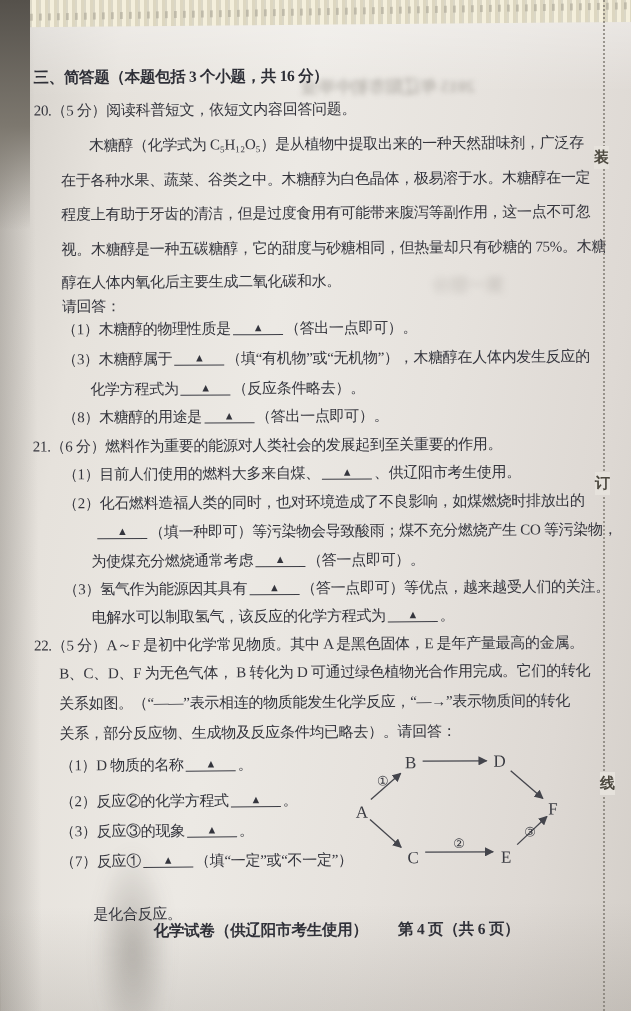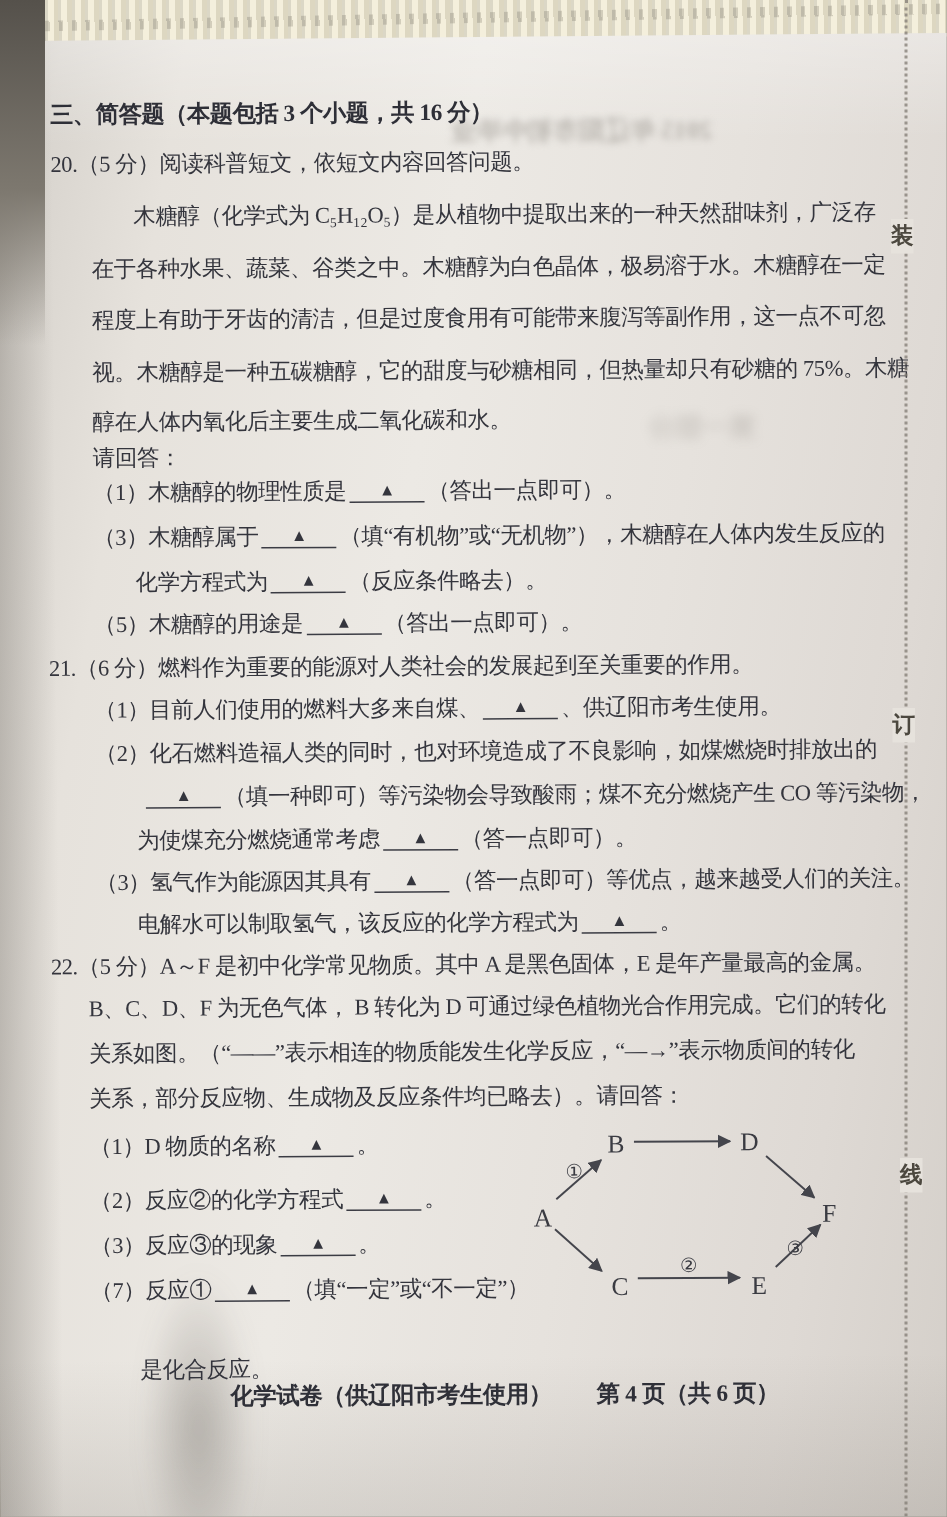--- a/index.html
+++ b/index.html
@@ -98,21 +98,21 @@
   <div class="ln" style="left:33px;top:97px;">20.（5 分）阅读科普短文，依短文内容回答问题。</div>
   <div class="ln" style="left:88px;top:132px;">木糖醇（化学式为 C₅H₁₂O₅）是从植物中提取出来的一种天然甜味剂，广泛存</div>
   <div class="ln" style="left:60px;top:167px;">在于各种水果、蔬菜、谷类之中。木糖醇为白色晶体，极易溶于水。木糖醇在一定</div>
   <div class="ln" style="left:60px;top:201px;">程度上有助于牙齿的清洁，但是过度食用有可能带来腹泻等副作用，这一点不可忽</div>
   <div class="ln" style="left:60px;top:236px;">视。木糖醇是一种五碳糖醇，它的甜度与砂糖相同，但热量却只有砂糖的 75%。木糖</div>
   <div class="ln" style="left:60px;top:269px;">醇在人体内氧化后主要生成二氧化碳和水。</div>
   <div class="ln" style="left:60px;top:293px;">请回答：</div>
   <div class="ln" style="left:60px;top:316px;"><span>（1）木糖醇的物理性质是</span><span class="blank">▲</span><span>（答出一点即可）。</span></div>
   <div class="ln" style="left:60px;top:346px;"><span>（3）木糖醇属于</span><span class="blank">▲</span><span>（填“有机物”或“无机物”），木糖醇在人体内发生反应的</span></div>
   <div class="ln" style="left:88px;top:376px;"><span>化学方程式为</span><span class="blank">▲</span><span>（反应条件略去）。</span></div>
-  <div class="ln" style="left:60px;top:404px;"><span>（5）木糖醇的用途是</span><span class="blank">▲</span><span>（答出一点即可）。</span></div>
+  <div class="ln" style="left:60px;top:404px;"><span>（8）木糖醇的用途是</span><span class="blank">▲</span><span>（答出一点即可）。</span></div>
 
   <div class="ln" style="left:30px;top:433px;">21.（6 分）燃料作为重要的能源对人类社会的发展起到至关重要的作用。</div>
   <div class="ln" style="left:60px;top:461px;"><span>（1）目前人们使用的燃料大多来自煤、</span><span class="blank">▲</span><span>、供辽阳市考生使用。</span></div>
   <div class="ln" style="left:60px;top:490px;"><span>（2）化石燃料造福人类的同时，也对环境造成了不良影响，如煤燃烧时排放出的</span></div>
   <div class="ln" style="left:92px;top:519px;"><span class="blank">▲</span><span>（填一种即可）等污染物会导致酸雨；煤不充分燃烧产生 CO 等污染物，</span></div>
   <div class="ln" style="left:88px;top:548px;"><span>为使煤充分燃烧通常考虑</span><span class="blank">▲</span><span>（答一点即可）。</span></div>
   <div class="ln" style="left:60px;top:576px;"><span>（3）氢气作为能源因其具有</span><span class="blank">▲</span><span>（答一点即可）等优点，越来越受人们的关注。</span></div>
   <div class="ln" style="left:88px;top:604px;"><span>电解水可以制取氢气，该反应的化学方程式为</span><span class="blank">▲</span><span>。</span></div>
 
   <div class="ln" style="left:30px;top:632px;">22.（5 分）A～F 是初中化学常见物质。其中 A 是黑色固体，E 是年产量最高的金属。</div>

